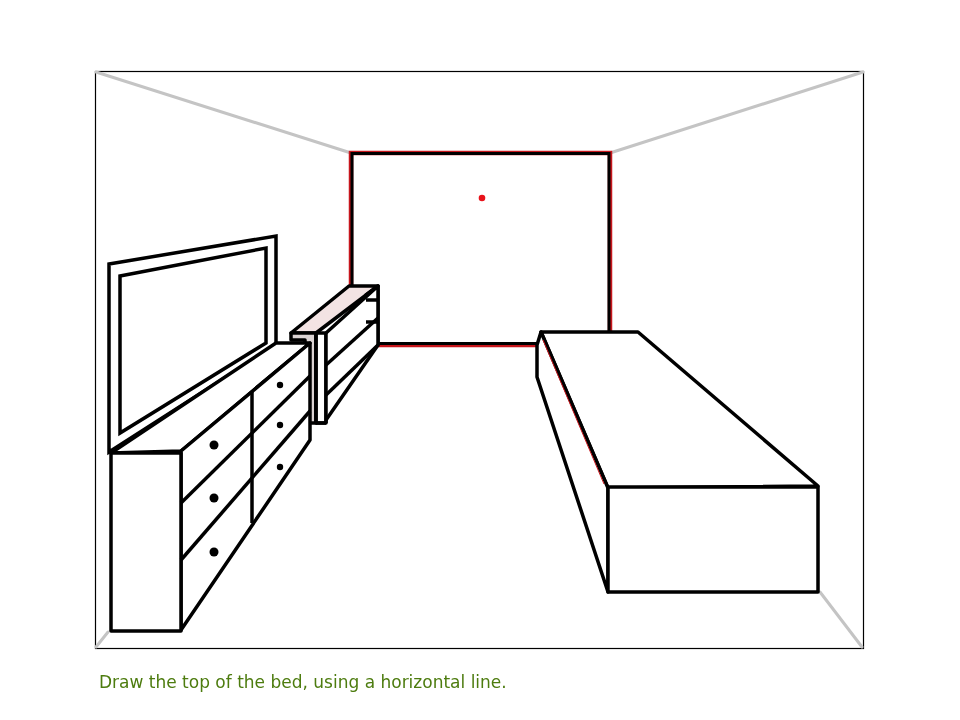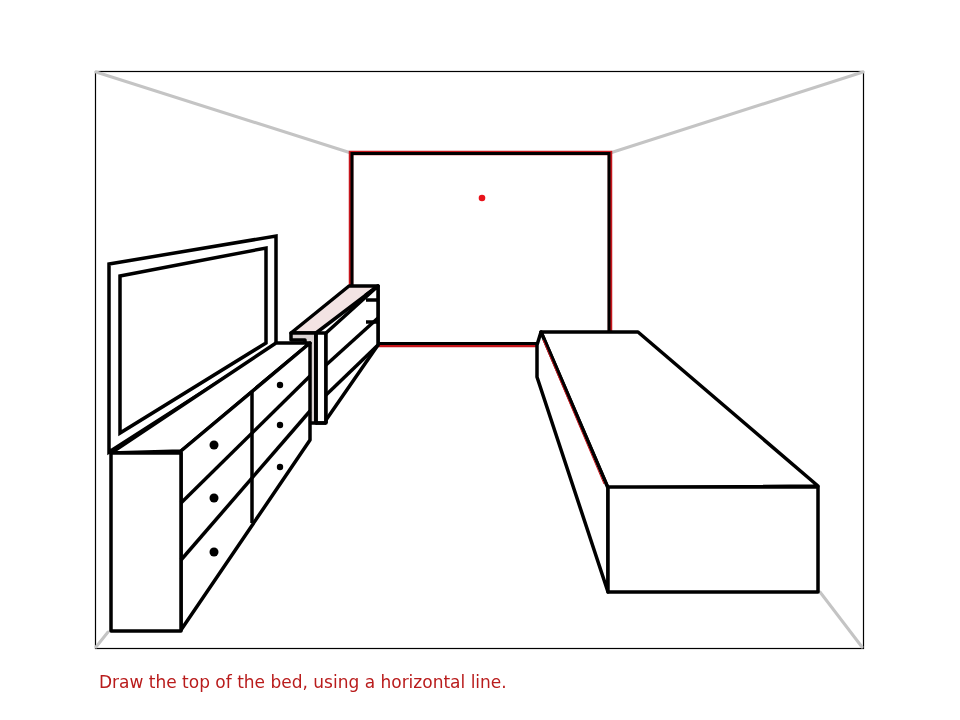--- a/index.html
+++ b/index.html
@@ -1,21 +1,21 @@
 <!DOCTYPE html>
 <html><head>
   <meta charset="utf-8">
   <style>
     html, body { margin: 0; padding: 0; background: #ffffff; }
     body { width: 960px; height: 720px; position: relative; overflow: hidden; font-family: "DejaVu Sans", sans-serif; }
     #slide { position: absolute; left: 0; top: 0; width: 960px; height: 720px; background: #ffffff; }
     #drawing { position: absolute; left: 0; top: 0; width: 960px; height: 720px; }
     #caption {
       position: absolute; left: 99px; top: 672px;
-      font-family: "DejaVu Sans", sans-serif; font-size: 17px; color: #b91c1c;
+      font-family: "DejaVu Sans", sans-serif; font-size: 17px; color: #4d7c0f;
       letter-spacing: 0px; white-space: nowrap;
     }
   </style>
 </head>
 <body>
 
 <div id="slide">
   <svg id="drawing" viewBox="0 0 960 720" xmlns="http://www.w3.org/2000/svg">
 
     <rect x="95.5" y="71.5" width="768" height="577" fill="#ffffff" stroke="#000" stroke-width="1.2"></rect>

